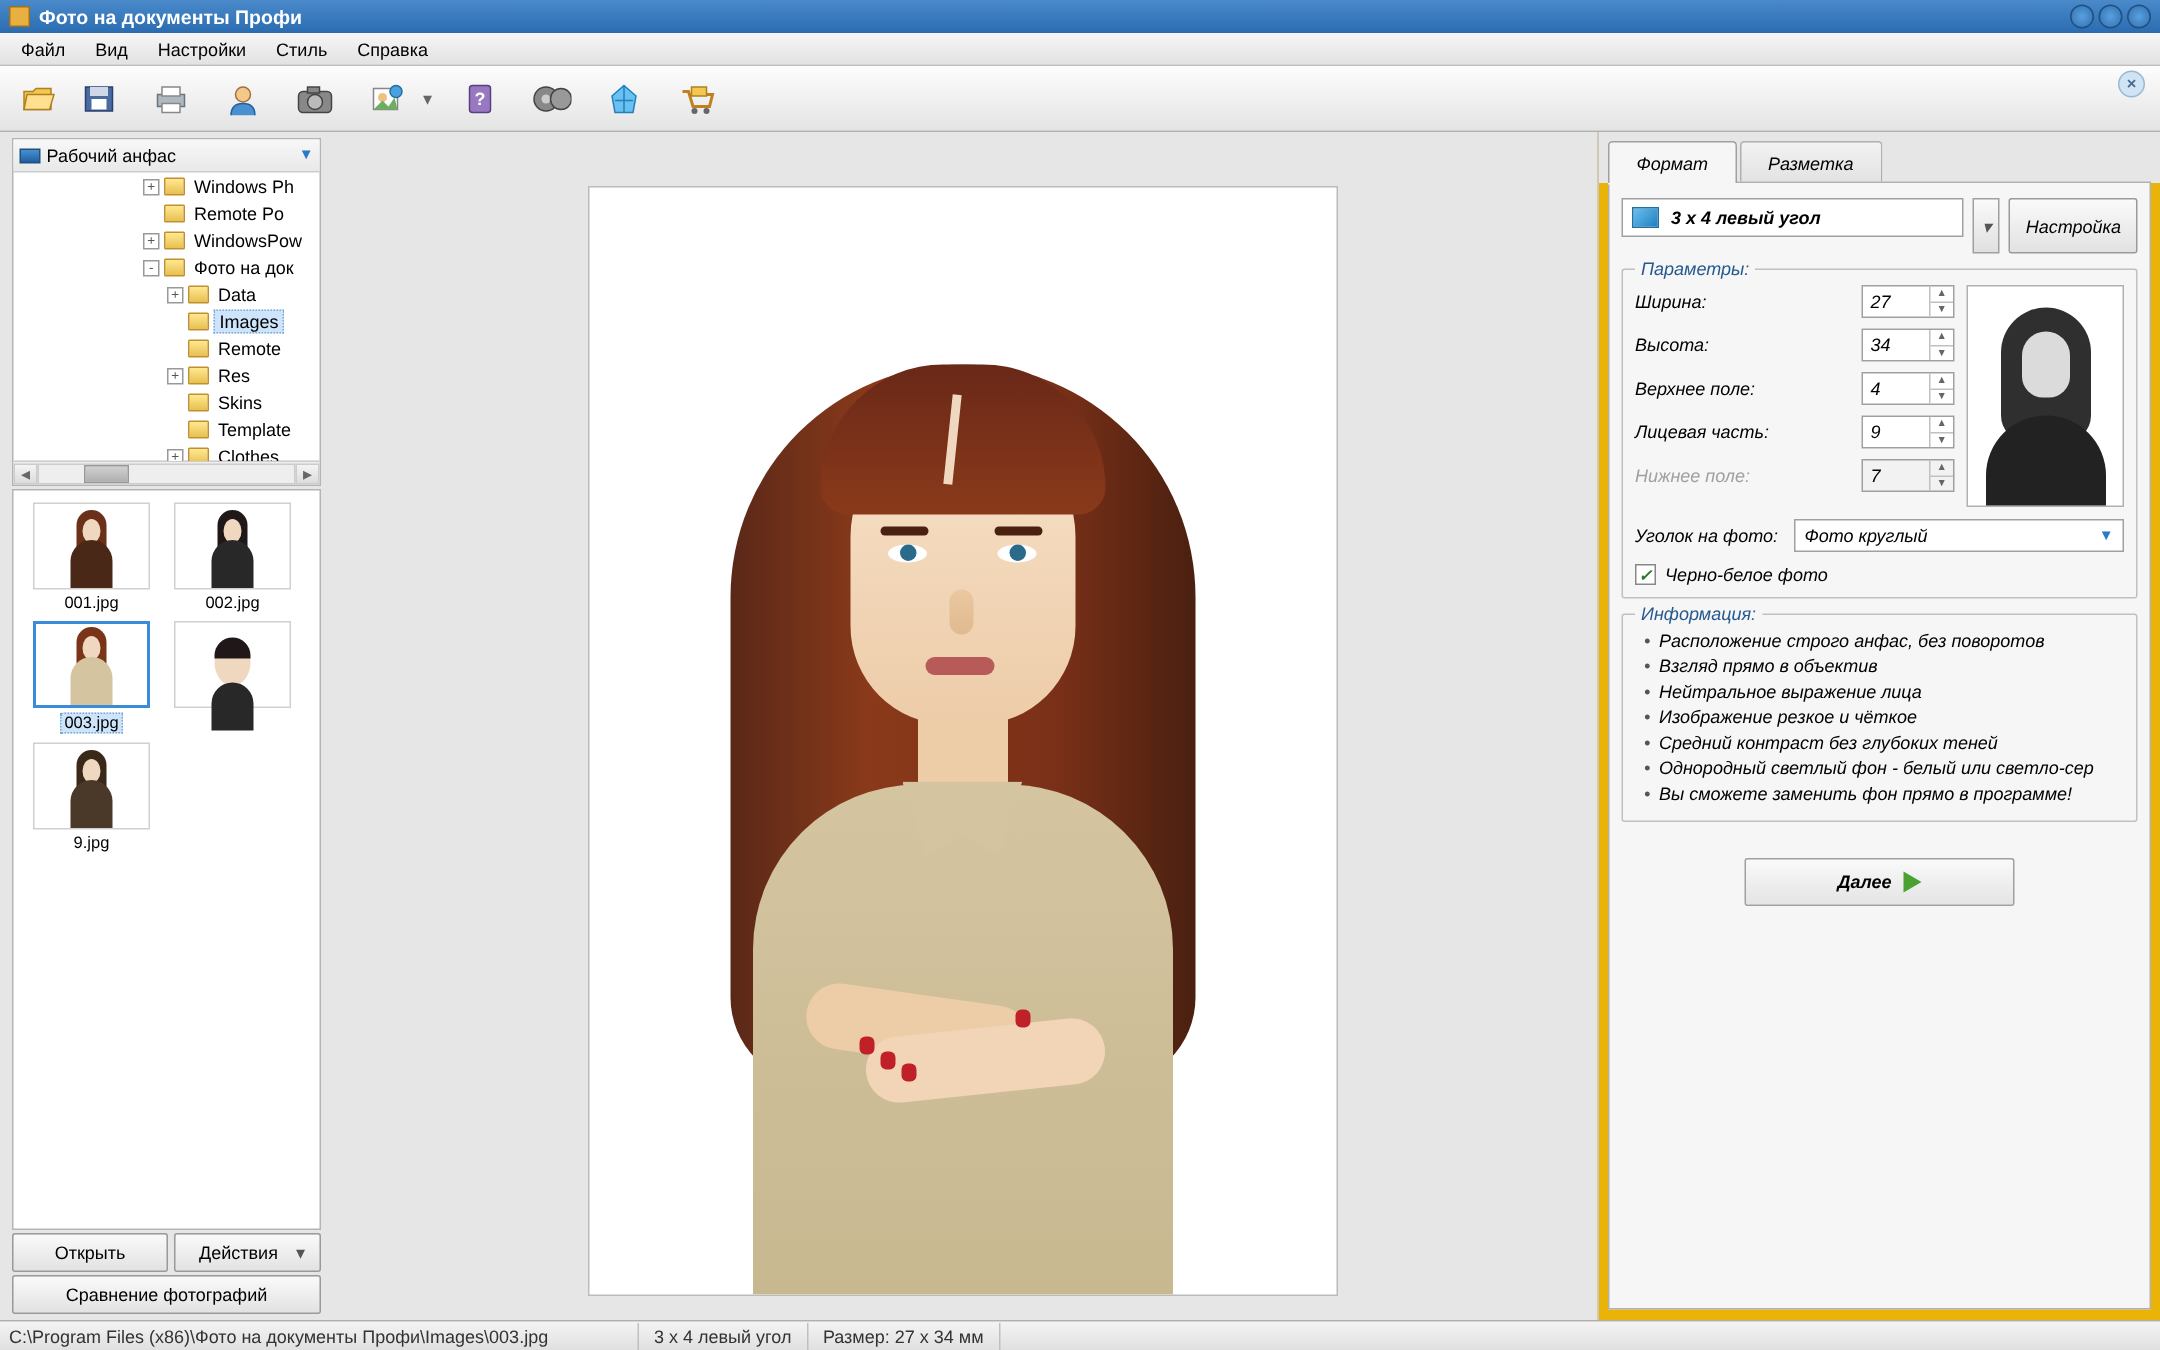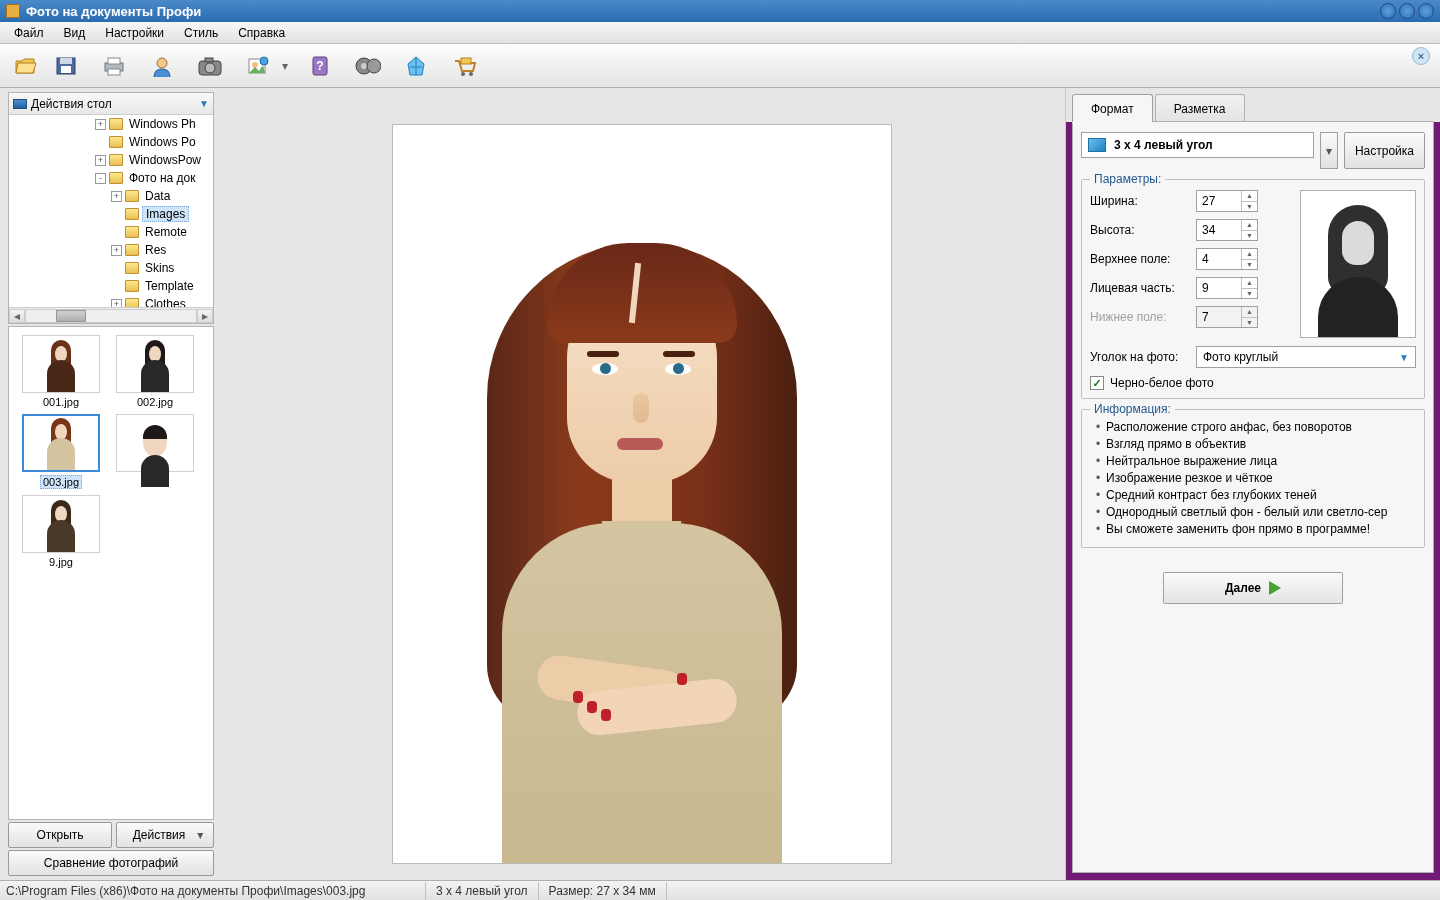--- a/index.html
+++ b/index.html
@@ -43,37 +43,37 @@
 .th-item.sel .th-box { border:2px solid #3a8cd8; }
 .th-item.sel .th-lbl { background:#cde4fa; border:1px dotted #7aa8d8; }
 .th-lbl { font-size:11px; padding:0 2px; }
 .btn { height:26px; background:linear-gradient(#fafafa,#e2e2e2); border:1px solid #9a9a9a; border-radius:2px; display:flex; align-items:center; justify-content:center; padding:0 10px; }
 .btn-row { display:flex; gap:4px; }
 .btn-row .btn{ flex:1; }
 .btn-dd { padding-right:4px; gap:6px; }
 .btn-dd::after{content:"▾"; color:#555; margin-left:6px;}
 .center { flex:1; display:flex; align-items:flex-start; justify-content:center; padding-top:36px; }
 .photo-canvas { width:500px; height:740px; background:#fff; border:1px solid #bbb; position:relative; overflow:hidden; }
-.right { width:375px; background:#701a75; border-left:1px solid #c8c8c8; display:flex; flex-direction:column; }
+.right { width:375px; background:#eab308; border-left:1px solid #c8c8c8; display:flex; flex-direction:column;font-style:italic; }
 .tabs { height:34px; display:flex; align-items:flex-end; padding:0 0 0 6px; background:#e6e6e6; border-top:none;}
 .tab { height:28px; padding:0 18px; border:1px solid #b0b0b0; border-bottom:none; border-radius:3px 3px 0 0; display:flex; align-items:center; margin-right:2px; background:linear-gradient(#f2f2f2,#e2e2e2);}
 .tab.active { background:#f6f6f6; border-color:#a0a0a0; box-shadow:0 1px 0 #f6f6f6; z-index:2; }
 .tab-content { flex:1; background:#f6f6f6; border:1px solid #b0b0b0; margin:0 6px 6px 6px; padding:10px 8px; position:relative; top:-1px; }
 .fmt-dd { display:flex; gap:6px; margin-bottom:10px; }
 .fmt-sel { flex:1; height:26px; border:1px solid #a0a0a0; background:#fff; display:flex; align-items:center; padding:0 6px; gap:8px; font-weight:bold; }
 .fmt-sel .ic { width:18px; height:14px; background:linear-gradient(135deg,#6ac0f0,#2080c0); border:1px solid #2070a0;}
 .fmt-dr { width:18px; border:1px solid #a0a0a0; background:linear-gradient(#fafafa,#e0e0e0); display:flex; align-items:center; justify-content:center; color:#555;}
 .fieldset { border:1px solid #c0c0c0; border-radius:2px; padding:10px 8px 8px 8px; margin-bottom:10px; position:relative; }
 .fieldset .legend { position:absolute; top:-8px; left:8px; background:#f6f6f6; padding:0 4px; color:#265a8e; }
 .param-grid { display:flex; }
 .param-left { flex:1; display:flex; flex-direction:column; gap:7px; }
 .param-row { display:flex; align-items:center; gap:6px; }
 .param-row label { width:100px; }
 .param-row.dis label { color:#a0a0a0; }
-.spinner { width:62px; height:22px; border:1px solid #a0a0a0; background:#fff; display:flex; }
+.spinner { width:62px; height:22px; border:1px solid #a0a0a0; background:#fff; display:flex;margin-left:45px; }
 .param-row.dis .spinner{background:#f2f2f2;}
 .spinner .val { flex:1; padding:0 5px; display:flex; align-items:center; }
 .spinner .arrs { width:16px; border-left:1px solid #c0c0c0; display:flex; flex-direction:column; }
 .spinner .arrs div{flex:1;display:flex;align-items:center;justify-content:center;font-size:7px;color:#666;border-bottom:1px solid #c0c0c0;}
 .spinner .arrs div:last-child{border:none;}
 .preview-box { width:116px; height:148px; border:1px solid #b0b0b0; background:#fff; margin-left:8px; position:relative; }
 .dd-wide { display:flex; align-items:center; gap:6px; margin-top:8px; }
 .dd-wide label{ width:100px; }
 .dd-wide .sel{ flex:1; height:22px; border:1px solid #a0a0a0; background:#fff; display:flex; align-items:center; padding:0 6px; }
 .dd-wide .sel .darr{ margin-left:auto; color:#2a7acb; font-size:10px;}
@@ -217,33 +217,33 @@
       </svg>
     </div>
   <div class="close-x">×</div>
 </div>
 
 <div class="workarea">
   <div class="left">
     <div class="panel">
       <div class="loc-bar">
         <div class="dr"></div>
-        <div class="loc-text">Действия стол</div>
+        <div class="loc-text">Рабочий анфас</div>
         <div class="dd-arr">▼</div>
       </div>
       <div class="tree" id="tree">
           <div class="tn" style="padding-left: 82px;">
             <div class="exp">+</div>
             <div class="fld"></div>
             <span class="lbl">Windows Ph</span>
           </div>
           <div class="tn" style="padding-left: 82px;">
             <div class="sp"></div>
             <div class="fld"></div>
-            <span class="lbl">Windows Po</span>
+            <span class="lbl">Remote Po</span>
           </div>
           <div class="tn" style="padding-left: 82px;">
             <div class="exp">+</div>
             <div class="fld"></div>
             <span class="lbl">WindowsPow</span>
           </div>
           <div class="tn" style="padding-left: 82px;">
             <div class="exp">-</div>
             <div class="fld"></div>
             <span class="lbl">Фото на док</span>

